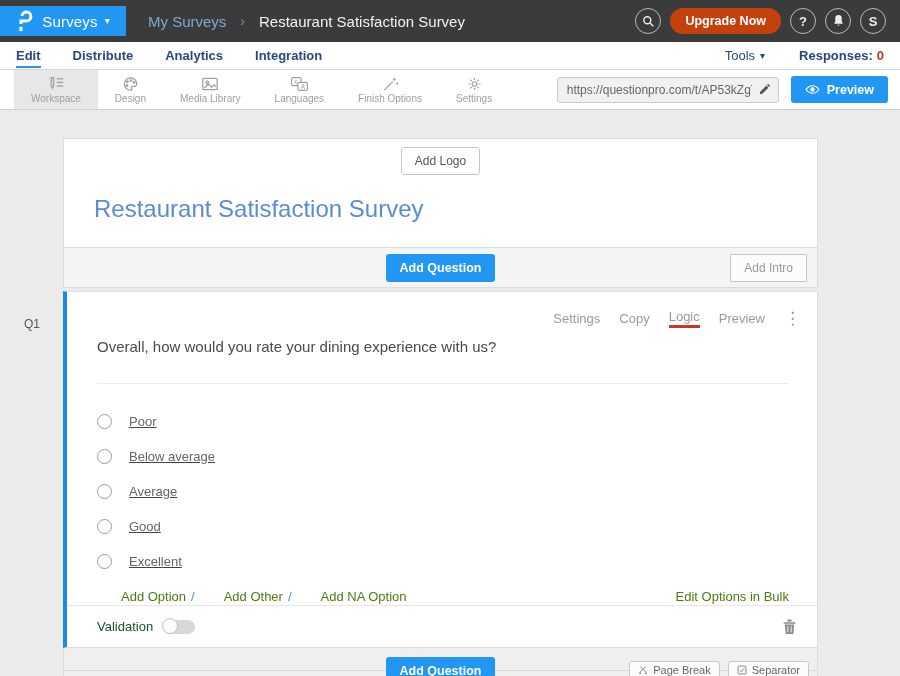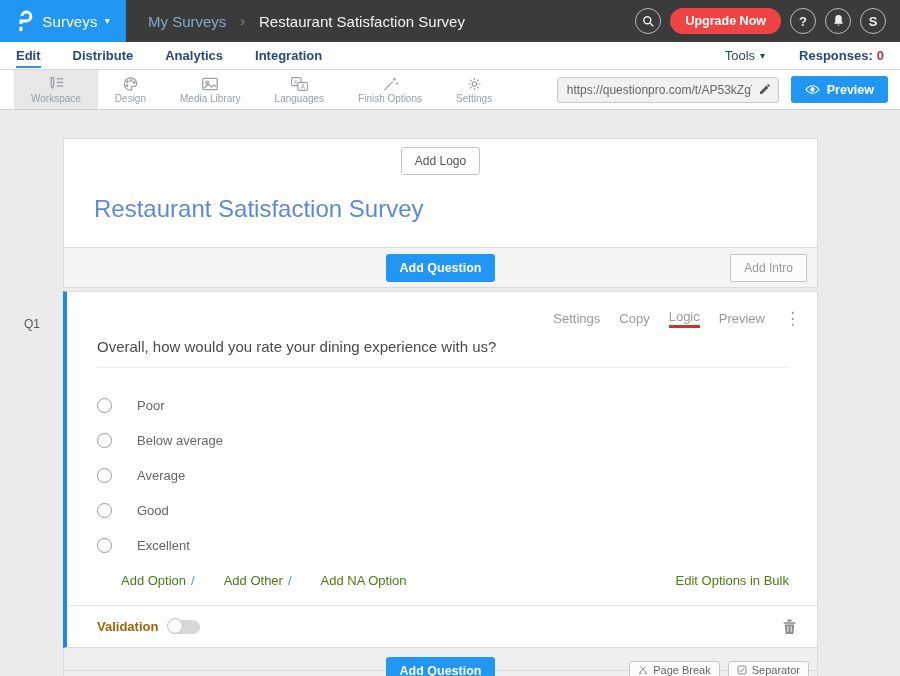--- a/index.html
+++ b/index.html
@@ -4,33 +4,33 @@
 <style>
   * { box-sizing: border-box; margin: 0; padding: 0; }
   html,body { width:900px; height:676px; }
   body {
     font-family: "Liberation Sans", "DejaVu Sans", sans-serif;
     background:#ebebeb; overflow:hidden; font-size:13px; color:#444;
   }
 
   
   .top-header { height:42px; background:#3b3b3b; display:flex; align-items:center; }
-  .brand { width:126px; height:42px; background:#2196f3; display:flex; align-items:center;
+  .brand { width:126px; height:30px; background:#2196f3; display:flex; align-items:center;
            justify-content:center; gap:7px; color:#fff; cursor:pointer; flex:0 0 auto; }
   .brand-label { font-size:15px; letter-spacing:.2px; }
   .caret { font-size:10px; color:#fff; line-height:1; }
   .breadcrumb { display:flex; align-items:center; gap:14px; margin-left:22px; font-size:15px; }
   .bc-parent { color:#7fa9cd; cursor:pointer; }
   .bc-sep { color:#8a8a8a; font-size:14px; }
   .bc-current { color:#f2f2f2; }
   .header-actions { margin-left:auto; margin-right:14px; display:flex; align-items:center; gap:9px; }
   .circle-btn { width:26px; height:26px; border-radius:50%; border:1.5px solid #b9b9b9;
                 display:flex; align-items:center; justify-content:center; color:#eee;
                 font-size:13px; font-weight:bold; cursor:pointer; background:transparent; }
-  .upgrade-btn { background:#ef4444; color:#fff; border:none; border-radius:14px;
+  .upgrade-btn { background:#c2410c; color:#fff; border:none; border-radius:14px;
                  padding:6px 15px; font-size:12.5px; font-weight:bold; cursor:pointer; }
 
   
   .nav-bar { height:28px; background:#fff; border-bottom:1px solid #d7d7d7;
              display:flex; align-items:center; padding:0 16px; }
   .nav-tabs { display:flex; gap:32px; }
   .nav-tab { font-size:13px; font-weight:bold; color:#27497c; cursor:pointer; padding:4px 0 3px; }
   .nav-tab.active { border-bottom:2px solid #2196f3; }
   .nav-right { margin-left:auto; display:flex; align-items:center; gap:34px; }
   .tools { font-size:13px; font-weight:normal; color:#27497c; cursor:pointer; display:flex; align-items:center; gap:5px; }
@@ -73,34 +73,34 @@
   .add-intro-btn { position:absolute; right:10px; top:50%; transform:translateY(-50%);
                    background:#fcfcfc; border:1px solid #c6c6c6; border-radius:1px;
                    padding:6px 13px; font-size:12px; color:#9a9a9a; cursor:pointer; }
 
   .question-card { background:#fff; border:1px solid #dcdcdc; border-left:4px solid #1e88e5;
                    margin-top:3px; position:relative; height:357px; }
   .q-menu { position:absolute; top:17px; right:16px; display:flex; align-items:center; gap:19px; }
   .q-menu-item { font-size:13px; color:#9a9a9a; cursor:pointer; }
   .q-menu-item.logic { border-bottom:3px solid #c4372a; padding-bottom:1px; }
   .dots { font-size:17px; color:#9a9a9a; cursor:pointer; letter-spacing:0; line-height:1; }
-  .q-text { margin:46px 28px 0 30px; font-size:15px; color:#4a4a4a; padding-bottom:12px;
+  .q-text { margin:46px 28px 0 30px; font-size:15px; color:#4a4a4a; padding-bottom:28px;
             border-bottom:1px solid #ececec; cursor:text; }
   .options { margin:20px 0 0 30px; }
-  .option-row { display:flex; align-items:center; height:35px; gap:25px; }
+  .option-row { display:flex; align-items:center; height:35px; gap:17px;text-decoration:underline; }
   .radio { width:15px; height:15px; border:1.5px solid #9b9b9b; border-radius:50%;
            background:#fff; cursor:pointer; flex:0 0 auto; }
   .option-label { font-size:13px; color:#666; cursor:text; }
   .option-links { display:flex; justify-content:space-between; margin:10px 28px 0 30px; font-size:13px; }
   .links-left { display:flex; gap:5px; color:#4a90d9; }
   .link { color:#4d7c0f; cursor:pointer;margin-left:24px; }
   .link-sep { color:#4a90d9; }
   .validation-row { position:absolute; left:0; right:0; bottom:0; height:42px; border-top:1px solid #e6e6e6;
                     display:flex; align-items:center; padding:0 20px 0 30px; }
-  .validation-label { font-size:13px; color:#a16207;font-weight:bold; }
+  .validation-label { font-size:13px; color:#14532d; }
   .toggle { width:32px; height:14px; background:#d8d8d8; border-radius:8px; position:relative;
             margin-left:10px; cursor:pointer; }
   .toggle-knob { position:absolute; left:-1px; top:-2px; width:16px; height:16px; border-radius:50%;
                  background:#fbfbfb; border:1px solid #c2c2c2; }
   .trash-btn { margin-left:auto; cursor:pointer; display:flex; align-items:center; }
 
   .footer-row { position:relative; height:54px; background:#efefef;
                 border-left:1px solid #dcdcdc; border-right:1px solid #dcdcdc; }
   .footer-row::before { content:""; position:absolute; left:0; right:0; top:22px; height:1px; background:#d9d9d9; }
   .footer-add-q { position:absolute; left:50%; top:9px; transform:translateX(-50%); }

